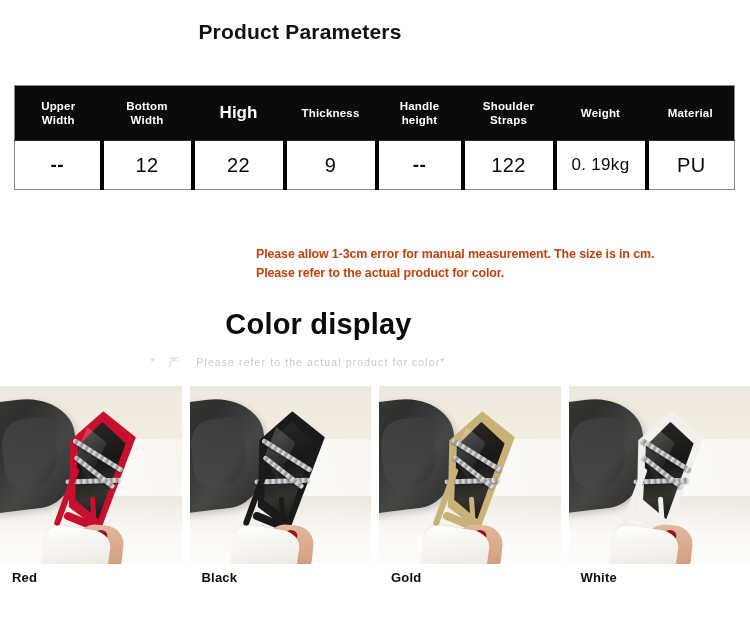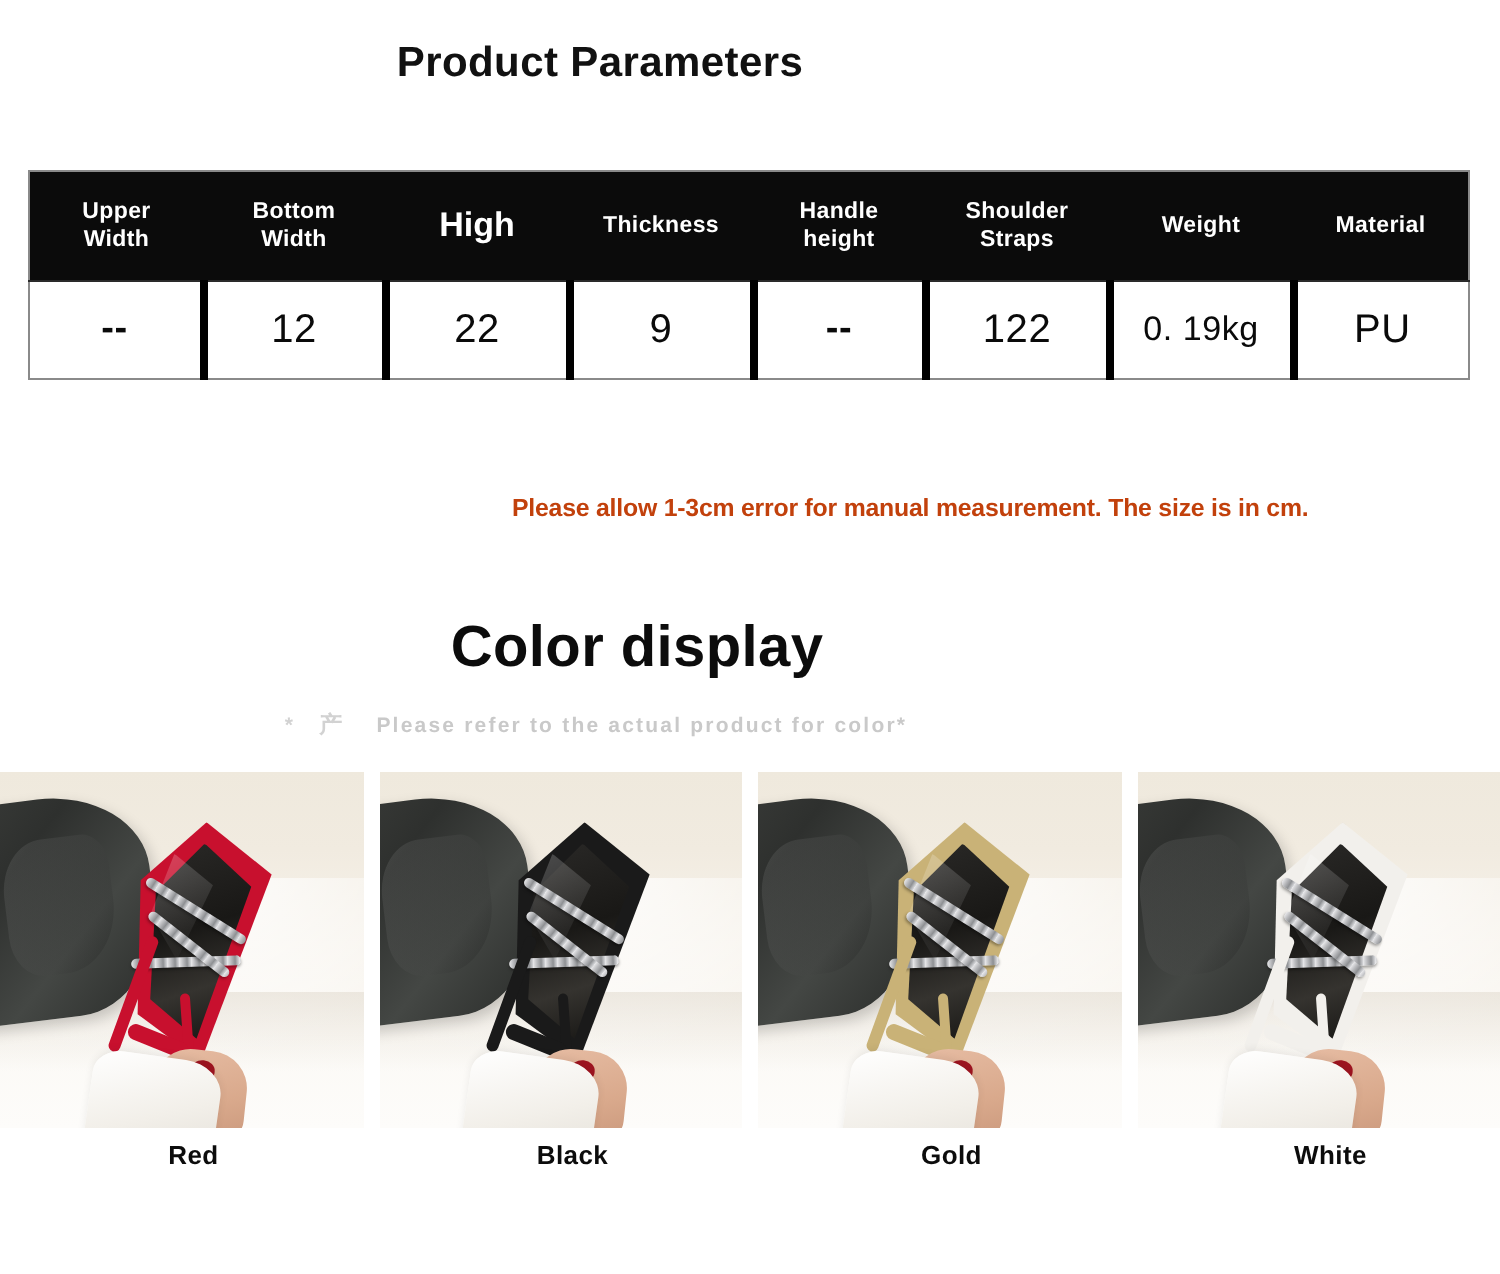--- a/index.html
+++ b/index.html
@@ -107,21 +107,21 @@
     color: #0c0c0c;
     letter-spacing: 0.2px;
   }
   .color-sub {
     position: absolute;
     top: 355px;
     left: 0;
     width: 596px;
     text-align: center;
     font-size: 10.5px;
-    font-weight: bold;
+    font-weight: normal;
     color: #c9c9c9;
     letter-spacing: 1.1px;
     white-space: nowrap;
   }
   .color-sub .mark { margin-right: 12px; color: #d2d2d2; }
   .color-sub .cjk  { margin-right: 16px; color: #d2d2d2; font-size: 11.5px; }
 
   
   .swatch-row {
     position: absolute;
@@ -270,21 +270,21 @@
     position: absolute;
     top: 570px;
     left: 0;
     width: 750px;
     height: 22px;
     display: flex;
     gap: 8px;
   }
   .swatch-label {
     flex: 1 1 0;
-    text-align: center;
+    text-align: left;
     font-size: 13px;
     font-weight: bold;
     color: #0c0c0c;
     letter-spacing: 0.2px;
     margin-left: 12px;
   }
 </style>
 </head>
 <body>
 
@@ -342,20 +342,21 @@
       <td class="dash">--</td>
       <td>122</td>
       <td class="small">0. 19kg</td>
       <td>PU</td>
     </tr>
   </tbody>
 </table>
 
 <div class="disclaimer">
   <div>Please allow 1-3cm error for manual measurement. The size is in cm.</div>
+  <div>Please refer to the actual product for color.</div>
 </div>
 
 <div class="color-title">Color display</div>
 
 <div class="color-sub">
   <span class="mark">*</span><span class="cjk">产</span><span>Please refer to the actual product for color*</span>
 </div>
 
 <div class="swatch-row">
 

